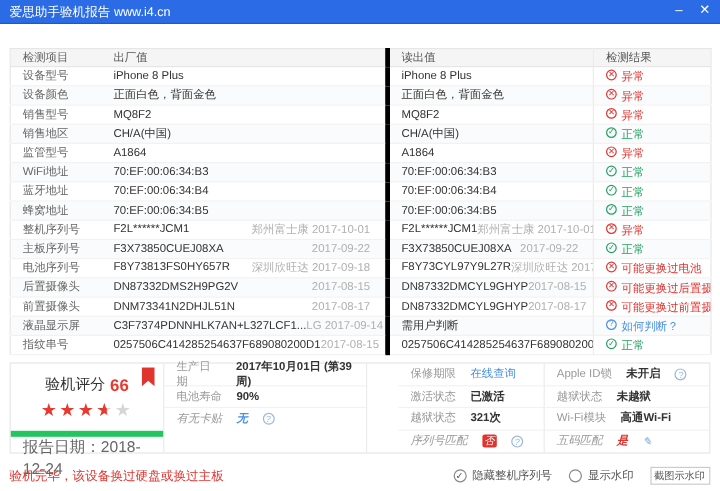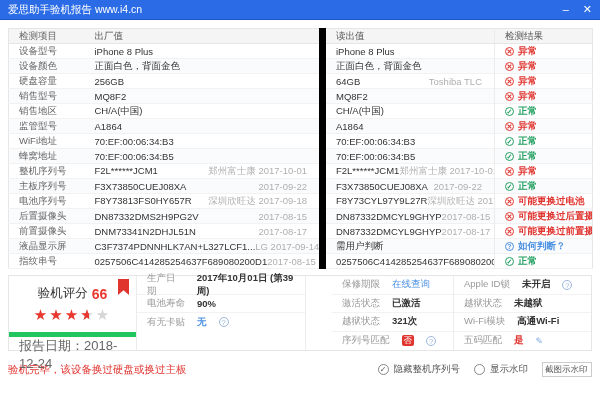--- a/index.html
+++ b/index.html
@@ -8,35 +8,35 @@
 
   
   .titlebar { height:20px; background:#2b6ce6; border-bottom:1px solid #2158c8;
     display:flex; align-items:center; padding:0 8px; }
   .titlebar .title { color:#fff; font-size:10.5px; flex:1; }
   .winbtns { display:flex; gap:14px; }
   .winbtn { color:#fff; font-size:11px; line-height:11px; cursor:default; }
 
   
   .content { padding:0 8px; }
-  table.report { width:584px; border-collapse:collapse; margin-top:8px;
+  table.report { width:584px; border-collapse:collapse; margin-top:20px;
     border:1px solid #e6e6e6; font-size:9.5px; table-layout:fixed; }
   table.report th, table.report td { height:15px; padding:0 0 0 10px;
     text-align:left; font-weight:normal; white-space:nowrap; overflow:hidden; }
   thead tr { background:#f5f5f5; }
   thead th { color:#555; font-weight:bold; height:16px; border-bottom:1px solid #e6e6e6; }
   tbody tr:nth-child(even) { background:#fafbfc; }
   tbody tr { border-bottom:1px solid #f2f2f2; }
   .c-item { width:76px; color:#666; }
   .c-fact { width:238px; }
-  .c-read { width:172px; border-left:7px solid #000000; }
+  .c-read { width:172px; border-left:4px solid #000000; }
   .c-res  { width:98px;  border-left:1px solid #ececec; }
   .valwrap { display:flex; justify-content:space-between; padding-right:12px; }
   .note { color:#b0b0b0; }
-  .status { display:inline-flex; align-items:center; gap:4px;font-weight:bold; }
+  .status { display:inline-flex; gap:4px; }
   .status .ic { display:inline-block; width:9px; height:9px; border:1px solid currentColor;
     border-radius:50%; font-size:7px; line-height:8px; text-align:center; font-style:normal; }
   .status em { font-style:normal; }
   .status.bad { color:#e0342f; }
   .status.good { color:#23a060; }
   .status.ask { color:#4a90e2; }
   .status.bad .ic::before { content:"✕"; }
   .status.good .ic::before { content:"✓"; }
   .status.ask .ic::before { content:"?"; }
 
@@ -53,21 +53,21 @@
   .star.half { position:relative; display:inline-block; color:#d6d6d6; }
   .star.half .sr { position:absolute; left:0; top:0; width:55%; overflow:hidden; color:#e8382f; }
   .reportdate { border-top:5px solid #22c55e; height:18px; line-height:18px;
     font-size:13px; color:#666; padding-left:10px; }
   .grid { flex:1; display:flex; }
   .gcol { display:flex; flex-direction:column; }
   .gcol + .gcol { border-left:1px solid #ececec; }
   .gcol1 { width:168px; } .gcol2 { width:148px;padding-left:26px; } .gcol3 { flex:1; }
   .gcell { height:18.5px; display:flex; align-items:center; gap:12px;
     padding-left:10px; font-size:9.5px; border-bottom:1px solid #f2f2f2; }
-  .gcol .gcell:last-child { border-bottom:none; }
+  .gcol .gcell:last-child { border-bottom:none;font-style:italic; }
   .glabel { color:#999; }
   .gval { color:#333; font-weight:bold; }
   .gval.link { color:#4a90e2; font-weight:normal; }
   .gval.blue { color:#4a90e2; }
   .gval.red { color:#e0342f; }
   .gval.badge { background:#e0342f; color:#fff; font-weight:normal; font-size:8.5px;
     padding:0 2px; border-radius:2px; line-height:11px; }
   .help { display:inline-block; width:10px; height:10px; border:1px solid #9bb7dd; color:#9bb7dd;
     border-radius:50%; font-size:7.5px; line-height:9px; text-align:center; }
   .pencil { color:#7aa6e0; font-size:9px; }
@@ -141,130 +141,130 @@
       </div>
     </td>
     <td class="c-res">
       <span class="status bad">
         <i class="ic"></i>
         <em>异常</em>
       </span>
     </td>
   </tr>
 
-  <tr>
-    <td class="c-item">硬盘容量</td>
-    <td class="c-fact">
-      <div class="valwrap">
-        <span>256GB</span>
-        <span class="note"></span>
-      </div>
-    </td>
-    <td class="c-read">
-      <div class="valwrap">
-        <span>64GB</span>
-        <span class="note">Toshiba TLC</span>
+
+  <tr>
+    <td class="c-item">销售型号</td>
+    <td class="c-fact">
+      <div class="valwrap">
+        <span>MQ8F2</span>
+        <span class="note"></span>
+      </div>
+    </td>
+    <td class="c-read">
+      <div class="valwrap">
+        <span>MQ8F2</span>
+        <span class="note"></span>
       </div>
     </td>
     <td class="c-res">
       <span class="status bad">
         <i class="ic"></i>
         <em>异常</em>
       </span>
     </td>
   </tr>
 
   <tr>
-    <td class="c-item">销售型号</td>
-    <td class="c-fact">
-      <div class="valwrap">
-        <span>MQ8F2</span>
-        <span class="note"></span>
-      </div>
-    </td>
-    <td class="c-read">
-      <div class="valwrap">
-        <span>MQ8F2</span>
+    <td class="c-item">销售地区</td>
+    <td class="c-fact">
+      <div class="valwrap">
+        <span>CH/A(中国)</span>
+        <span class="note"></span>
+      </div>
+    </td>
+    <td class="c-read">
+      <div class="valwrap">
+        <span>CH/A(中国)</span>
+        <span class="note"></span>
+      </div>
+    </td>
+    <td class="c-res">
+      <span class="status good">
+        <i class="ic"></i>
+        <em>正常</em>
+      </span>
+    </td>
+  </tr>
+
+  <tr>
+    <td class="c-item">监管型号</td>
+    <td class="c-fact">
+      <div class="valwrap">
+        <span>A1864</span>
+        <span class="note"></span>
+      </div>
+    </td>
+    <td class="c-read">
+      <div class="valwrap">
+        <span>A1864</span>
         <span class="note"></span>
       </div>
     </td>
     <td class="c-res">
       <span class="status bad">
         <i class="ic"></i>
         <em>异常</em>
       </span>
     </td>
   </tr>
 
   <tr>
-    <td class="c-item">销售地区</td>
-    <td class="c-fact">
-      <div class="valwrap">
-        <span>CH/A(中国)</span>
-        <span class="note"></span>
-      </div>
-    </td>
-    <td class="c-read">
-      <div class="valwrap">
-        <span>CH/A(中国)</span>
+    <td class="c-item">WiFi地址</td>
+    <td class="c-fact">
+      <div class="valwrap">
+        <span>70:EF:00:06:34:B3</span>
+        <span class="note"></span>
+      </div>
+    </td>
+    <td class="c-read">
+      <div class="valwrap">
+        <span>70:EF:00:06:34:B3</span>
         <span class="note"></span>
       </div>
     </td>
     <td class="c-res">
       <span class="status good">
         <i class="ic"></i>
         <em>正常</em>
       </span>
     </td>
   </tr>
 
   <tr>
-    <td class="c-item">监管型号</td>
-    <td class="c-fact">
-      <div class="valwrap">
-        <span>A1864</span>
-        <span class="note"></span>
-      </div>
-    </td>
-    <td class="c-read">
-      <div class="valwrap">
-        <span>A1864</span>
-        <span class="note"></span>
-      </div>
-    </td>
-    <td class="c-res">
-      <span class="status bad">
-        <i class="ic"></i>
-        <em>异常</em>
-      </span>
-    </td>
-  </tr>
-
-  <tr>
-    <td class="c-item">WiFi地址</td>
-    <td class="c-fact">
-      <div class="valwrap">
-        <span>70:EF:00:06:34:B3</span>
-        <span class="note"></span>
-      </div>
-    </td>
-    <td class="c-read">
-      <div class="valwrap">
-        <span>70:EF:00:06:34:B3</span>
+    <td class="c-item">蓝牙地址</td>
+    <td class="c-fact">
+      <div class="valwrap">
+        <span>70:EF:00:06:34:B4</span>
+        <span class="note"></span>
+      </div>
+    </td>
+    <td class="c-read">
+      <div class="valwrap">
+        <span>70:EF:00:06:34:B4</span>
         <span class="note"></span>
       </div>
     </td>
     <td class="c-res">
       <span class="status good">
         <i class="ic"></i>
         <em>正常</em>
       </span>
     </td>
   </tr>
-
 
   <tr>
     <td class="c-item">蜂窝地址</td>
     <td class="c-fact">
       <div class="valwrap">
         <span>70:EF:00:06:34:B5</span>
         <span class="note"></span>
       </div>
     </td>
     <td class="c-read">

